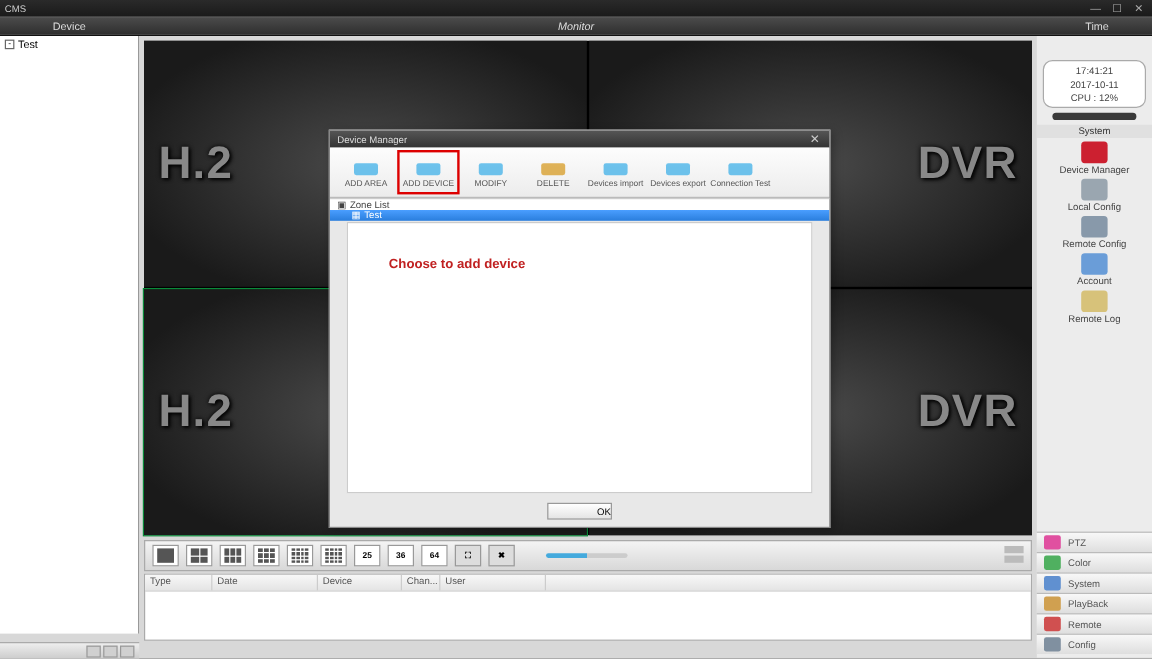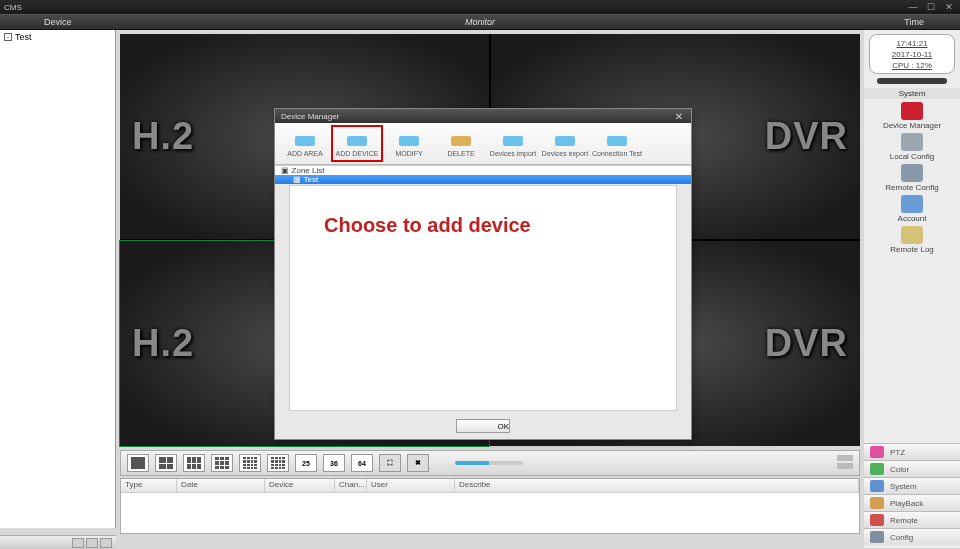--- a/index.html
+++ b/index.html
@@ -38,21 +38,21 @@
 .g16 { grid-template: repeat(4,1fr)/repeat(4,1fr); }
 .tb-slider { width: 68px; height: 4px; background: linear-gradient(90deg,#4ad,#4ad 50%,#ccc 50%); border-radius: 2px; margin-left: 20px; }
 .tb-scale { margin-left: auto; width: 16px; height: 16px; display: flex; flex-direction: column; gap: 2px; }
 .tb-scale span { height: 6px; background: #bbb; }
 
 .table { position: absolute; left: 4px; top: 448px; width: 740px; height: 56px; background: #fff; border: 1px solid #aaa; }
 .table-head { display: flex; height: 14px; background: linear-gradient(#f8f8f8,#e4e4e4); border-bottom: 1px solid #ccc; font-size: 8px; color: #555; }
 .th { padding: 1px 4px; border-right: 1px solid #ccc; }
 
 .right-panel { position: absolute; right: 0; top: 30px; width: 96px; height: 518px; background: #ececec; display: flex; flex-direction: column; align-items: center; }
-.time-box { margin-top: 4px; width: 86px; height: 40px; background: #fff; border: 1px solid #aaa; border-radius: 8px; text-align: center; font-size: 8px; color: #444; padding-top: 3px; line-height: 11px; text-decoration: underline; }
+.time-box { margin-top: 20px; width: 86px; height: 40px; background: #fff; border: 1px solid #aaa; border-radius: 8px; text-align: center; font-size: 8px; color: #444; padding-top: 3px; line-height: 11px; }
 .divider-pill { width: 70px; height: 6px; background: #3a3a3a; border-radius: 3px; margin: 4px 0; }
 .section-label { font-size: 8px; color: #333; background: #e0e0e0; width: 100%; text-align: center; padding: 1px 0; }
 .sys-item { display: flex; flex-direction: column; align-items: center; gap: 1px; margin: 3px 0; cursor: pointer; }
 .sys-icon { width: 22px; height: 18px; border-radius: 3px; }
 .sys-label { font-size: 8px; color: #444; }
 
 .right-bottom { position: absolute; right: 0; bottom: 4px; width: 96px; }
 .rb-item { height: 17px; background: linear-gradient(#f8f8f8,#dedede); border-top: 1px solid #bbb; display: flex; align-items: center; gap: 6px; padding: 0 6px; font-size: 8px; color: #555; cursor: pointer; }
 .rb-icon { width: 14px; height: 12px; border-radius: 2px; }
 
@@ -66,21 +66,21 @@
 .modal-toolbar { height: 42px; background: linear-gradient(#fdfdfd,#ececec); border-bottom: 1px solid #bbb; display: flex; padding: 2px 4px; }
 .mt-btn { width: 52px; display: flex; flex-direction: column; align-items: center; justify-content: center; gap: 1px; cursor: pointer; }
 .mt-btn.highlighted { border: 2px solid #d00; }
 .mt-icon { width: 28px; height: 18px; display: flex; align-items: center; justify-content: center; }
 .mt-label { font-size: 7px; color: #555; white-space: nowrap; }
 .modal-tree { height: 18px; background: #fff; border-top: 1px solid #ccc; }
 .tree-row { font-size: 8px; padding: 0 6px; height: 9px; display: flex; align-items: center; gap: 3px; }
 .tree-row.root { color: #444; }
 .tree-row.sel { background: linear-gradient(#4a9eff,#2a7edd); color: #fff; padding-left: 18px; }
 .modal-body { position: absolute; left: 14px; top: 76px; right: 14px; bottom: 28px; background: #fff; border: 1px solid #ccc; }
-.hint { color: #c02020; font-weight: bold; font-size: 20px; position: absolute; left: 34px; top: 28px; }
+.hint { color: #c02020; font-weight: bold; font-size: 11px; position: absolute; left: 34px; top: 28px; }
 .modal-ok { position: absolute; left: 50%; transform: translateX(-50%); bottom: 6px; width: 54px; height: 14px; background: linear-gradient(#fff,#e4e4e4); border: 1px solid #999; font-size: 8px; cursor: pointer; text-align: right; }
 </style>
 </head>
 <body>
 
 <div class="titlebar">
   <span class="title">CMS</span>
   <div class="win-controls">
     <div class="win-btn">—</div>
     <div class="win-btn">☐</div>
@@ -210,21 +210,20 @@
       </div>
   </div>
 
   <div class="table">
     <div class="table-head">
       <div class="th" style="width:56px">Type</div>
       <div class="th" style="width:88px">Date</div>
       <div class="th" style="width:70px">Device</div>
       <div class="th" style="width:32px">Chan...</div>
       <div class="th" style="width:88px">User</div>
-      <div class="th" style="flex:1">Describe</div>
     </div>
   </div>
 </div>
 
 <div class="right-panel">
   <div class="time-box">
     <div>17:41:21</div>
     <div>2017-10-11</div>
     <div>CPU : 12%</div>
   </div>

